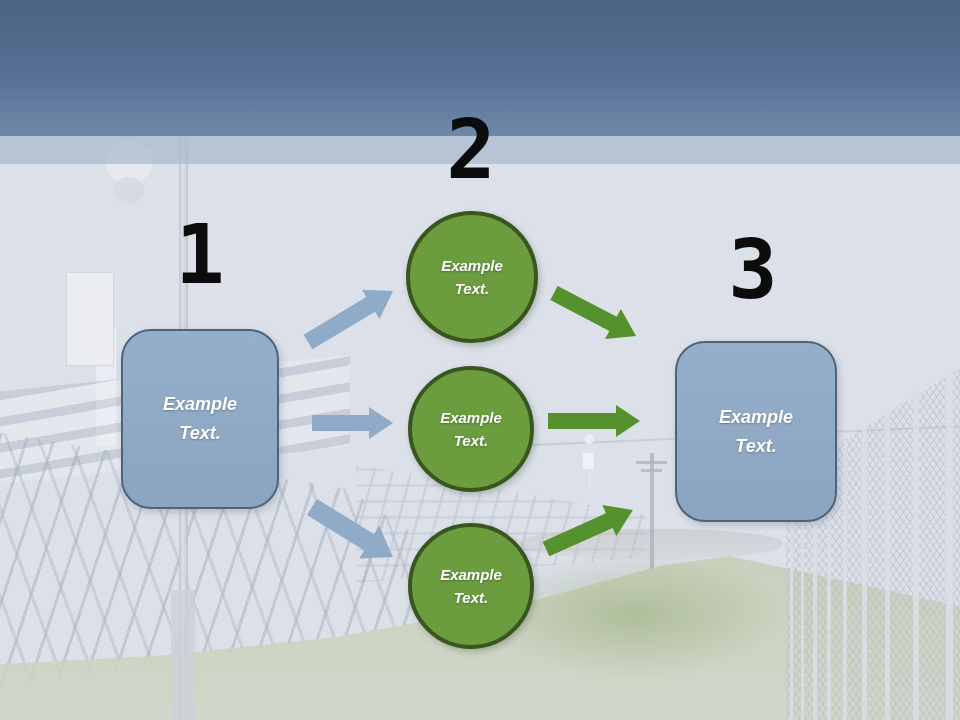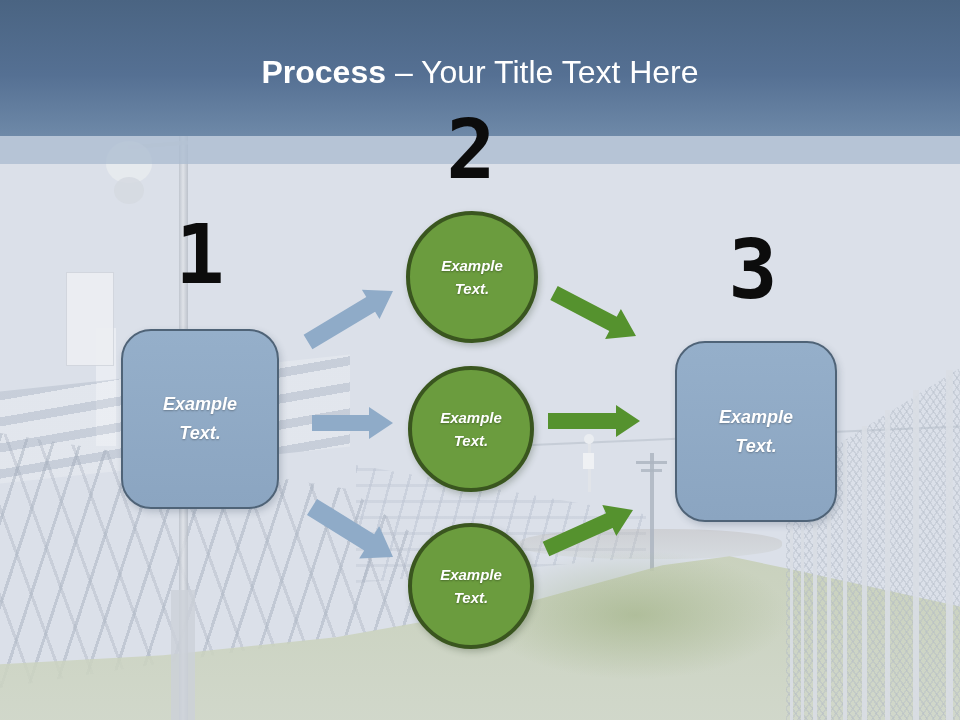--- a/index.html
+++ b/index.html
@@ -130,21 +130,20 @@
     <div class="ph-pole-base"></div>
     <div class="ph-cam-arm"></div>
     <div class="ph-cam-dome"></div>
     <div class="ph-cam-dome2"></div>
     <div class="ph-cabinet"></div>
   </div>
 
   <div class="sky-band"></div>
 
   <div class="header-band"></div>
-  <div class="page-title"><span class="title-bold">Process</span><span class="title-rest">– Your Title Text Here</span></div>
 
   <div class="diagram">
 
     <svg class="arrows" width="960" height="720" viewBox="0 0 960 720">
       <polygon class="arrow-blue" points="312.4,349.3 375.1,311.7 379.5,319.0 393,291 361.9,289.8 366.3,297.1 303.6,334.7"></polygon>
       <polygon class="arrow-blue" points="312,431 369,431 369,439 393,423 369,407 369,415 312,415"></polygon>
       <polygon class="arrow-blue" points="307,515.1 364.2,550.4 359.2,558.5 393,557 379.2,526.1 374.2,534.2 317,498.9"></polygon>
       <polygon class="arrow-green" points="550.3,300.1 609.3,331.0 605.1,338.9 636,336 620.9,308.9 616.7,316.8 557.7,285.9"></polygon>
       <polygon class="arrow-green" points="548,429 616,429 616,437 640,421 616,405 616,413 548,413"></polygon>
       <polygon class="arrow-green" points="549.3,556.3 612.6,527.9 616.3,536.1 633,510 602.3,505.1 606.0,513.3 542.7,541.7"></polygon>

